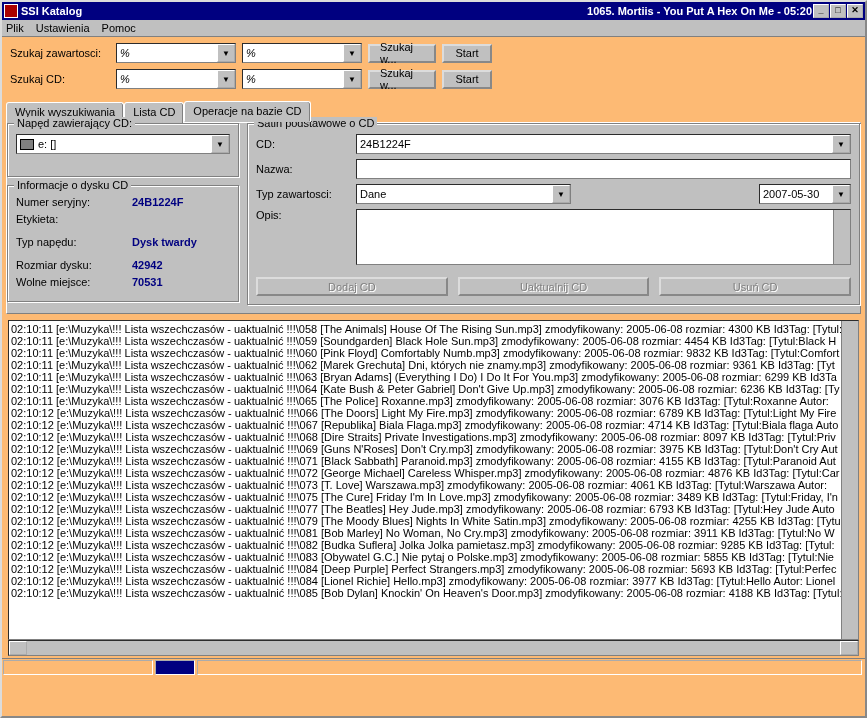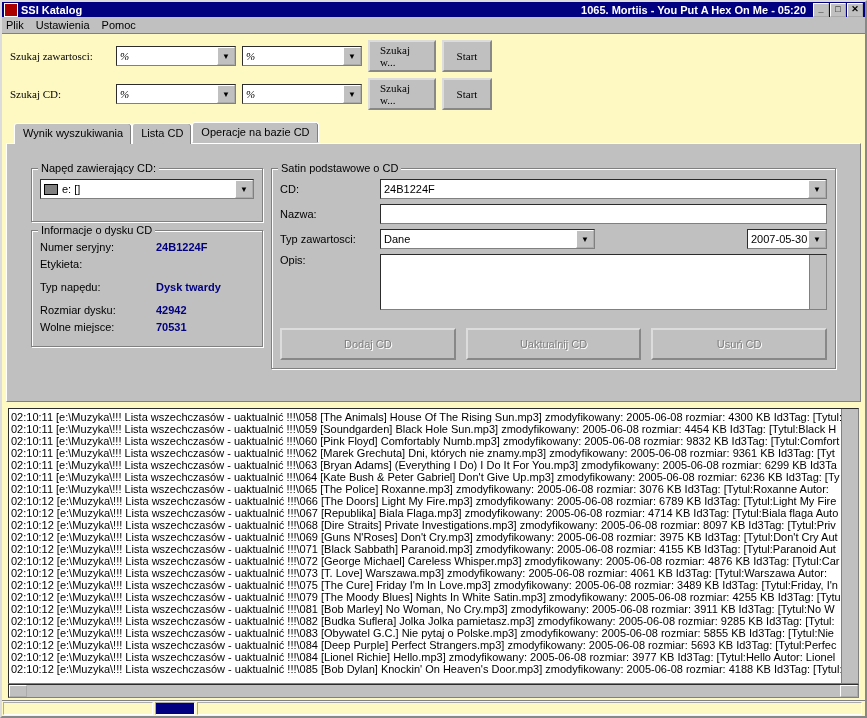--- a/index.html
+++ b/index.html
@@ -6,21 +6,21 @@
 body {
   font-family: "MS Sans Serif", Tahoma, Arial, sans-serif;
   font-size: 11px;
   background: #c0c0c0;
   width: 867px;
   height: 718px;
   overflow: hidden;
 }
 .window {
   border: 2px outset #dcdcdc;
-  background: #fef9c3;
+  background: #fdba74;
   width: 867px;
   height: 718px;
   display: flex;
   flex-direction: column;
 }
 .titlebar {
   background: #000080;
   color: #fff;
   font-weight: bold;
   height: 18px;
@@ -30,21 +30,21 @@
   font-size: 11px;
 }
 .titlebar .icon {
   width: 14px; height: 14px;
   background: #a00;
   border: 1px solid #fff;
   margin-right: 3px;
   display: inline-block;
 }
 .titlebar .spacer { flex: 1; }
-.titlebar .nowplaying { margin-right: 6px; }
+.titlebar .nowplaying { margin-right: 0; }
 .sysbtn {
   width: 16px; height: 14px;
   background: #c0c0c0;
   border: 1px outset #fff;
   margin-left: 1px;
   font-size: 9px;
   line-height: 10px;
   text-align: center;
   color: #000;
   cursor: pointer;
@@ -52,21 +52,21 @@
 }
 .menubar {
   display: flex;
   background: #c0c0c0;
   padding: 2px 4px;
   gap: 12px;
   border-bottom: 1px solid #808080;
 }
 .menubar span { cursor: pointer; }
 .toolbar { padding: 6px 8px; }
-.row { display: flex; align-items: center; gap: 6px; margin-bottom: 6px; font-family: Liberation Serif, serif; }
+.row { display: flex; align-items: center; gap: 6px; margin-bottom: 6px; }
 .label { width: 100px; }
 .combo {
   background: #fff;
   border: 1px inset #808080;
   height: 20px;
   display: flex;
   align-items: center;
   padding: 0 3px;
   font-style: italic;
   position: relative;
@@ -80,29 +80,29 @@
   border: 1px outset #fff;
   font-size: 8px;
   display: flex;
   align-items: center;
   justify-content: center;
   font-style: normal;
 }
 .btn {
   background: #c0c0c0;
   border: 2px outset #dcdcdc;
-  height: 32px;
+  height: 19px;
   padding: 0 10px;
   font-size: 11px;
   cursor: pointer;
   display: inline-flex;
   align-items: center;
   justify-content: center;
 }
-.tabs { display: flex; padding-left: 12px; position: relative; }
+.tabs { display: flex; padding-left: 4px; position: relative; }
 .tab {
   border: 1px solid #808080;
   border-bottom: none;
   border-top-left-radius: 3px;
   border-top-right-radius: 3px;
   background: #c0c0c0;
   padding: 3px 8px;
   margin-right: 0;
   position: relative;
   top: 1px;
@@ -116,21 +116,21 @@
   top: 0;
   z-index: 2;
   padding-bottom: 4px;
   border-bottom: 1px solid #c0c0c0;
 }
 .tabpage {
   border: 1px solid #fff;
   border-right-color: #808080;
   border-bottom-color: #808080;
   margin: 0 4px;
-  padding: 24px;
+  padding: 0;
   background: #c0c0c0;
   display: flex;
   gap: 8px;
 }
 .groupbox {
   border: 1px solid #808080;
   box-shadow: inset 1px 1px 0 #fff, 1px 1px 0 #fff;
   padding: 10px 8px 8px 8px;
   position: relative;
   margin-bottom: 8px;
@@ -169,21 +169,21 @@
   width: 16px;
   background: #c0c0c0;
   border-left: 1px solid #808080;
 }
 .scroll-btn {
   width:16px;height:16px;
   background:#c0c0c0;border:1px outset #fff;
   font-size:8px;text-align:center;line-height:14px;
   position:absolute;right:0;
 }
-.btnrow { display: flex; gap: 10px; margin-top: 18px; }
+.btnrow { display: flex; gap: 10px; margin-top: 12px; }
 .btnrow .btn { flex: 1; }
 .btn.disabled { color: #808080; text-shadow: 1px 1px 0 #fff; }
 .loglist {
   margin: 6px 6px 0 6px;
   background: #fff;
   border: 1px inset #808080;
   height: 320px;
   overflow: hidden;
   font-size: 11px;
   line-height: 12px;
@@ -325,21 +325,21 @@
         <div class="field-row">
           <span class="flabel2">Nazwa:</span>
           <input class="inset-input" value="" style="">
         </div>
         <div class="field-row">
           <span class="flabel2">Typ zawartosci:</span>
           <div class="combo" style="width:215px;font-style:normal">
               <span>Dane</span>
             </div>
           <span style="flex:1"></span>
-          <div class="combo" style="width:80px;font-style:normal">
+          <div class="combo" style="width:92px;font-style:normal">
               <span>2007-05-30</span>
             </div>
         </div>
         <div class="field-row" style="align-items:flex-start">
           <span class="flabel2">Opis:</span>
           <div class="textarea" style="flex:1">
             <div class="scroll-btn" style="top:0">▲</div>
             <div class="scroll-btn" style="bottom:0">▼</div>
           </div>
         </div>
@@ -361,20 +361,21 @@
       <div>02:10:11 [e:\Muzyka\!!! Lista wszechczasów - uaktualnić !!!\064 [Kate Bush &amp; Peter Gabriel] Don't Give Up.mp3] zmodyfikowany: 2005-06-08 rozmiar: 6236 KB  Id3Tag:  [Ty</div>
       <div>02:10:11 [e:\Muzyka\!!! Lista wszechczasów - uaktualnić !!!\065 [The Police] Roxanne.mp3] zmodyfikowany: 2005-06-08 rozmiar: 3076 KB  Id3Tag:  [Tytul:Roxanne Autor:</div>
       <div>02:10:12 [e:\Muzyka\!!! Lista wszechczasów - uaktualnić !!!\066 [The Doors] Light My Fire.mp3] zmodyfikowany: 2005-06-08 rozmiar: 6789 KB  Id3Tag:  [Tytul:Light My Fire</div>
       <div>02:10:12 [e:\Muzyka\!!! Lista wszechczasów - uaktualnić !!!\067 [Republika] Biala Flaga.mp3] zmodyfikowany: 2005-06-08 rozmiar: 4714 KB  Id3Tag:  [Tytul:Biala flaga Auto</div>
       <div>02:10:12 [e:\Muzyka\!!! Lista wszechczasów - uaktualnić !!!\068 [Dire Straits] Private Investigations.mp3] zmodyfikowany: 2005-06-08 rozmiar: 8097 KB  Id3Tag:  [Tytul:Priv</div>
       <div>02:10:12 [e:\Muzyka\!!! Lista wszechczasów - uaktualnić !!!\069 [Guns N'Roses] Don't Cry.mp3] zmodyfikowany: 2005-06-08 rozmiar: 3975 KB  Id3Tag:  [Tytul:Don't Cry Aut</div>
       <div>02:10:12 [e:\Muzyka\!!! Lista wszechczasów - uaktualnić !!!\071 [Black Sabbath] Paranoid.mp3] zmodyfikowany: 2005-06-08 rozmiar: 4155 KB  Id3Tag:  [Tytul:Paranoid Aut</div>
       <div>02:10:12 [e:\Muzyka\!!! Lista wszechczasów - uaktualnić !!!\072 [George Michael] Careless Whisper.mp3] zmodyfikowany: 2005-06-08 rozmiar: 4876 KB  Id3Tag:  [Tytul:Car</div>
       <div>02:10:12 [e:\Muzyka\!!! Lista wszechczasów - uaktualnić !!!\073 [T. Love] Warszawa.mp3] zmodyfikowany: 2005-06-08 rozmiar: 4061 KB  Id3Tag:  [Tytul:Warszawa Autor:</div>
       <div>02:10:12 [e:\Muzyka\!!! Lista wszechczasów - uaktualnić !!!\075 [The Cure] Friday I'm In Love.mp3] zmodyfikowany: 2005-06-08 rozmiar: 3489 KB  Id3Tag:  [Tytul:Friday, I'n</div>
+      <div>02:10:12 [e:\Muzyka\!!! Lista wszechczasów - uaktualnić !!!\077 [The Beatles] Hey Jude.mp3] zmodyfikowany: 2005-06-08 rozmiar: 6793 KB  Id3Tag:  [Tytul:Hey Jude Auto</div>
       <div>02:10:12 [e:\Muzyka\!!! Lista wszechczasów - uaktualnić !!!\079 [The Moody Blues] Nights In White Satin.mp3] zmodyfikowany: 2005-06-08 rozmiar: 4255 KB  Id3Tag:  [Tytul</div>
       <div>02:10:12 [e:\Muzyka\!!! Lista wszechczasów - uaktualnić !!!\081 [Bob Marley] No Woman, No Cry.mp3] zmodyfikowany: 2005-06-08 rozmiar: 3911 KB  Id3Tag:  [Tytul:No W</div>
       <div>02:10:12 [e:\Muzyka\!!! Lista wszechczasów - uaktualnić !!!\082 [Budka Suflera] Jolka Jolka pamietasz.mp3] zmodyfikowany: 2005-06-08 rozmiar: 9285 KB  Id3Tag:  [Tytul:</div>
       <div>02:10:12 [e:\Muzyka\!!! Lista wszechczasów - uaktualnić !!!\083 [Obywatel G.C.] Nie pytaj o Polske.mp3] zmodyfikowany: 2005-06-08 rozmiar: 5855 KB  Id3Tag:  [Tytul:Nie</div>
       <div>02:10:12 [e:\Muzyka\!!! Lista wszechczasów - uaktualnić !!!\084 [Deep Purple] Perfect Strangers.mp3] zmodyfikowany: 2005-06-08 rozmiar: 5693 KB  Id3Tag:  [Tytul:Perfec</div>
       <div>02:10:12 [e:\Muzyka\!!! Lista wszechczasów - uaktualnić !!!\084 [Lionel Richie] Hello.mp3] zmodyfikowany: 2005-06-08 rozmiar: 3977 KB  Id3Tag:  [Tytul:Hello Autor: Lionel</div>
       <div>02:10:12 [e:\Muzyka\!!! Lista wszechczasów - uaktualnić !!!\085 [Bob Dylan] Knockin' On Heaven's Door.mp3] zmodyfikowany: 2005-06-08 rozmiar: 4188 KB  Id3Tag:  [Tytul:</div>
     </div>
   <div class="hscroll"></div>
 

